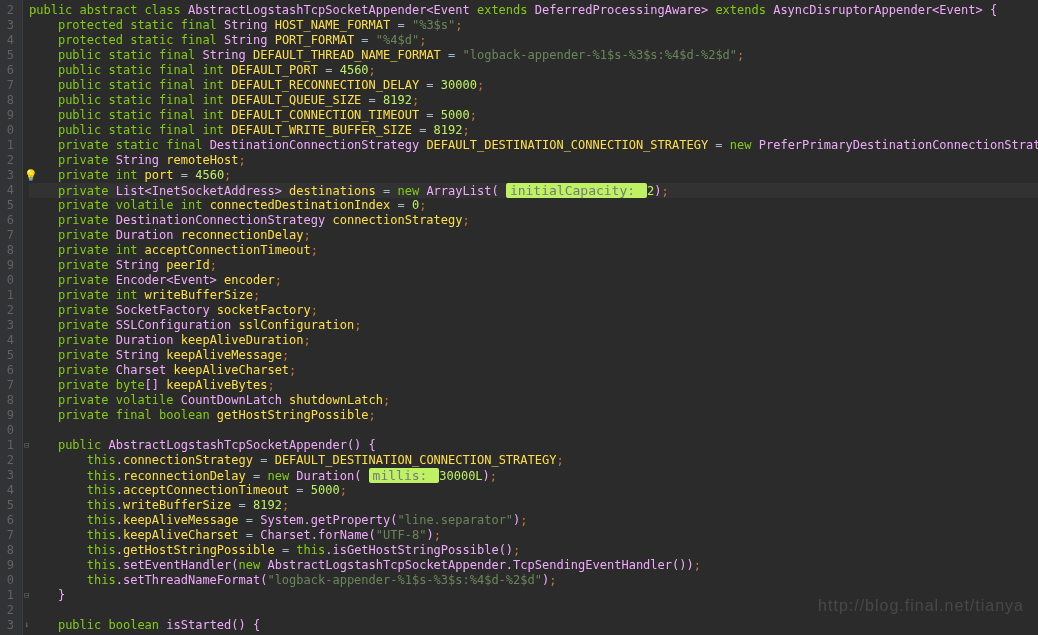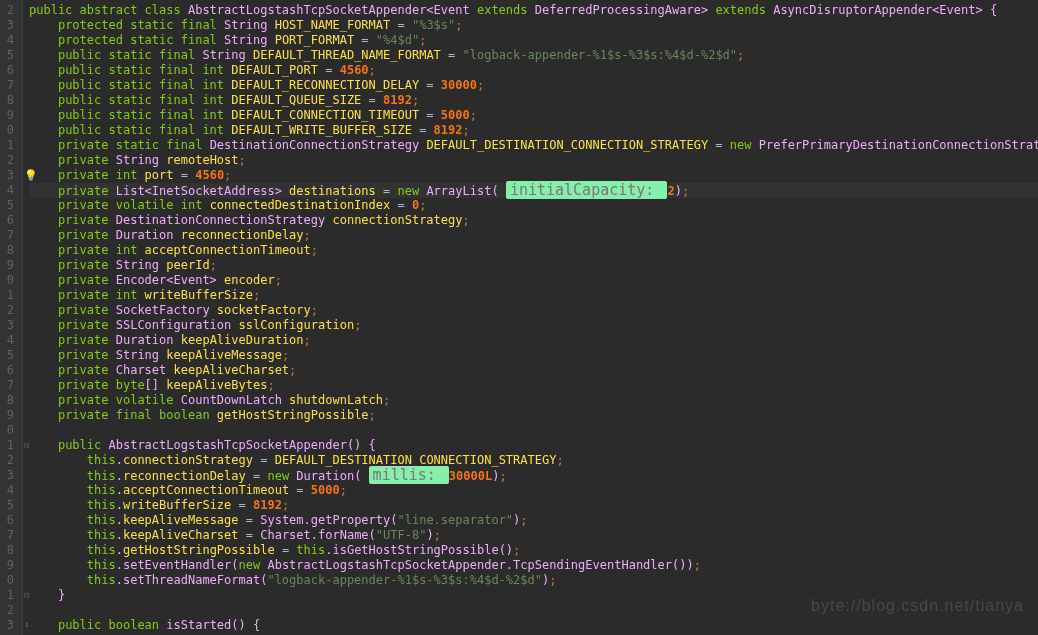--- a/index.html
+++ b/index.html
@@ -54,24 +54,24 @@
   font-size: 9px;
 }
 .code {
   padding: 3px 0 0 6px;
   white-space: pre;
   position: relative;
 }
 .code .line { height: 15px; }
 .kw { color: #84cc16; }
 .str { color: #6a8759; }
-.num { color: #f97316; font-weight: bold; }
+.num { color: #bef264; }
 .id { color: #f0abfc; }
 .field { color: #fde047; }
-.hint { color: #787878; font-style: normal; background: #86efac; padding: 0 4px; border-radius: 2px; font-size: 15px; }
+.hint { color: #787878; font-style: normal; background: #bef264; padding: 0 4px; border-radius: 2px; font-size: 13px; }
 .pun { color: #cc7832; }
 .op { color: #a9b7c6; }
 .watermark {
   position: absolute;
   bottom: 22px;
   right: 14px;
   color: rgba(160,160,160,0.25);
   font-size: 16px;
   font-family: sans-serif;
   letter-spacing: 1px;
@@ -132,13 +132,13 @@
       <div class="ln">3</div>
     </div>
   <div class="fold-col" id="foldcol">
       <div class="fold-mark" style="top: 438px;">⊟</div>
       <div class="fold-mark" style="top: 588px;">⊟</div>
       <div class="fold-mark" style="top: 618px;">⬇</div>
     </div>
   <div class="code" id="code"><div class="line"><span class="kw">public abstract class</span><span class="id"> AbstractLogstashTcpSocketAppender&lt;</span><span class="id">Event</span><span class="kw"> extends </span><span class="id">DeferredProcessingAware&gt; </span><span class="kw">extends </span><span class="id">AsyncDisruptorAppender&lt;Event&gt; {</span></div><div class="line">    <span class="kw">protected static final </span><span class="id">String </span><span class="field">HOST_NAME_FORMAT</span><span class="op"> = </span><span class="str">"%3$s"</span><span class="pun">;</span></div><div class="line">    <span class="kw">protected static final </span><span class="id">String </span><span class="field">PORT_FORMAT</span><span class="op"> = </span><span class="str">"%4$d"</span><span class="pun">;</span></div><div class="line">    <span class="kw">public static final </span><span class="id">String </span><span class="field">DEFAULT_THREAD_NAME_FORMAT</span><span class="op"> = </span><span class="str">"logback-appender-%1$s-%3$s:%4$d-%2$d"</span><span class="pun">;</span></div><div class="line">    <span class="kw">public static final int </span><span class="field">DEFAULT_PORT</span><span class="op"> = </span><span class="num">4560</span><span class="pun">;</span></div><div class="line">    <span class="kw">public static final int </span><span class="field">DEFAULT_RECONNECTION_DELAY</span><span class="op"> = </span><span class="num">30000</span><span class="pun">;</span></div><div class="line">    <span class="kw">public static final int </span><span class="field">DEFAULT_QUEUE_SIZE</span><span class="op"> = </span><span class="num">8192</span><span class="pun">;</span></div><div class="line">    <span class="kw">public static final int </span><span class="field">DEFAULT_CONNECTION_TIMEOUT</span><span class="op"> = </span><span class="num">5000</span><span class="pun">;</span></div><div class="line">    <span class="kw">public static final int </span><span class="field">DEFAULT_WRITE_BUFFER_SIZE</span><span class="op"> = </span><span class="num">8192</span><span class="pun">;</span></div><div class="line">    <span class="kw">private static final </span><span class="id">DestinationConnectionStrategy </span><span class="field">DEFAULT_DESTINATION_CONNECTION_STRATEGY</span><span class="op"> = </span><span class="kw">new </span><span class="id">PreferPrimaryDestinationConnectionStrate</span></div><div class="line">    <span class="kw">private </span><span class="id">String </span><span class="field">remoteHost</span><span class="pun">;</span></div><div class="line">    <span class="kw">private int </span><span class="field">port</span><span class="op"> = </span><span class="num">4560</span><span class="pun">;</span></div><div class="line caret-line">    <span class="kw">private </span><span class="id">List&lt;InetSocketAddress&gt; </span><span class="field">destinations</span><span class="op"> = </span><span class="kw">new </span><span class="id">ArrayList( </span><span class="hint">initialCapacity: </span><span class="num">2</span><span class="id">)</span><span class="pun">;</span></div><div class="line">    <span class="kw">private volatile int </span><span class="field">connectedDestinationIndex</span><span class="op"> = </span><span class="num">0</span><span class="pun">;</span></div><div class="line">    <span class="kw">private </span><span class="id">DestinationConnectionStrategy </span><span class="field">connectionStrategy</span><span class="pun">;</span></div><div class="line">    <span class="kw">private </span><span class="id">Duration </span><span class="field">reconnectionDelay</span><span class="pun">;</span></div><div class="line">    <span class="kw">private int </span><span class="field">acceptConnectionTimeout</span><span class="pun">;</span></div><div class="line">    <span class="kw">private </span><span class="id">String </span><span class="field">peerId</span><span class="pun">;</span></div><div class="line">    <span class="kw">private </span><span class="id">Encoder&lt;Event&gt; </span><span class="field">encoder</span><span class="pun">;</span></div><div class="line">    <span class="kw">private int </span><span class="field">writeBufferSize</span><span class="pun">;</span></div><div class="line">    <span class="kw">private </span><span class="id">SocketFactory </span><span class="field">socketFactory</span><span class="pun">;</span></div><div class="line">    <span class="kw">private </span><span class="id">SSLConfiguration </span><span class="field">sslConfiguration</span><span class="pun">;</span></div><div class="line">    <span class="kw">private </span><span class="id">Duration </span><span class="field">keepAliveDuration</span><span class="pun">;</span></div><div class="line">    <span class="kw">private </span><span class="id">String </span><span class="field">keepAliveMessage</span><span class="pun">;</span></div><div class="line">    <span class="kw">private </span><span class="id">Charset </span><span class="field">keepAliveCharset</span><span class="pun">;</span></div><div class="line">    <span class="kw">private byte</span><span class="id">[] </span><span class="field">keepAliveBytes</span><span class="pun">;</span></div><div class="line">    <span class="kw">private volatile </span><span class="id">CountDownLatch </span><span class="field">shutdownLatch</span><span class="pun">;</span></div><div class="line">    <span class="kw">private final boolean </span><span class="field">getHostStringPossible</span><span class="pun">;</span></div><div class="line"></div><div class="line">    <span class="kw">public </span><span class="id">AbstractLogstashTcpSocketAppender() {</span></div><div class="line">        <span class="kw">this</span><span class="id">.</span><span class="field">connectionStrategy</span><span class="op"> = </span><span class="field">DEFAULT_DESTINATION_CONNECTION_STRATEGY</span><span class="pun">;</span></div><div class="line">        <span class="kw">this</span><span class="id">.</span><span class="field">reconnectionDelay</span><span class="op"> = </span><span class="kw">new </span><span class="id">Duration( </span><span class="hint">millis: </span><span class="num">30000L</span><span class="id">)</span><span class="pun">;</span></div><div class="line">        <span class="kw">this</span><span class="id">.</span><span class="field">acceptConnectionTimeout</span><span class="op"> = </span><span class="num">5000</span><span class="pun">;</span></div><div class="line">        <span class="kw">this</span><span class="id">.</span><span class="field">writeBufferSize</span><span class="op"> = </span><span class="num">8192</span><span class="pun">;</span></div><div class="line">        <span class="kw">this</span><span class="id">.</span><span class="field">keepAliveMessage</span><span class="op"> = </span><span class="id">System.getProperty(</span><span class="str">"line.separator"</span><span class="id">)</span><span class="pun">;</span></div><div class="line">        <span class="kw">this</span><span class="id">.</span><span class="field">keepAliveCharset</span><span class="op"> = </span><span class="id">Charset.forName(</span><span class="str">"UTF-8"</span><span class="id">)</span><span class="pun">;</span></div><div class="line">        <span class="kw">this</span><span class="id">.</span><span class="field">getHostStringPossible</span><span class="op"> = </span><span class="kw">this</span><span class="id">.isGetHostStringPossible()</span><span class="pun">;</span></div><div class="line">        <span class="kw">this</span><span class="id">.setEventHandler(</span><span class="kw">new </span><span class="id">AbstractLogstashTcpSocketAppender.TcpSendingEventHandler())</span><span class="pun">;</span></div><div class="line">        <span class="kw">this</span><span class="id">.setThreadNameFormat(</span><span class="str">"logback-appender-%1$s-%3$s:%4$d-%2$d"</span><span class="id">)</span><span class="pun">;</span></div><div class="line">    <span class="id">}</span></div><div class="line"></div><div class="line">    <span class="kw">public boolean </span><span class="id">isStarted() {</span></div></div>
 </div>
 
-<div class="watermark">byte://blog.csdn.net/tianya</div>
+<div class="watermark">http://blog.final.net/tianya</div>
 
 </body></html>

